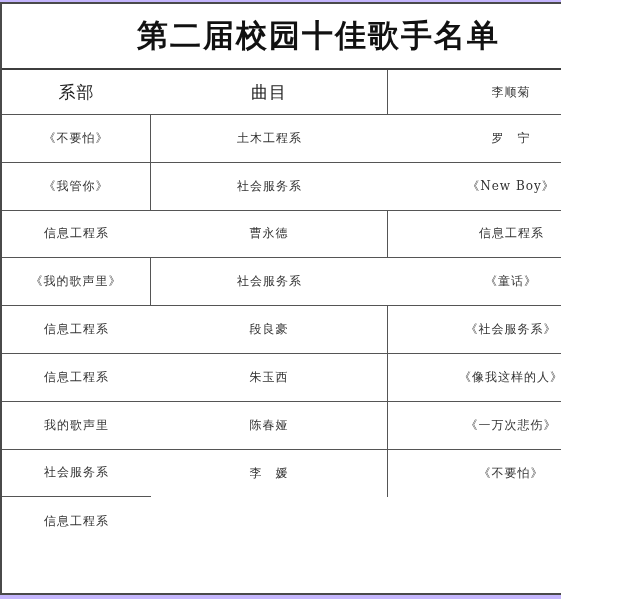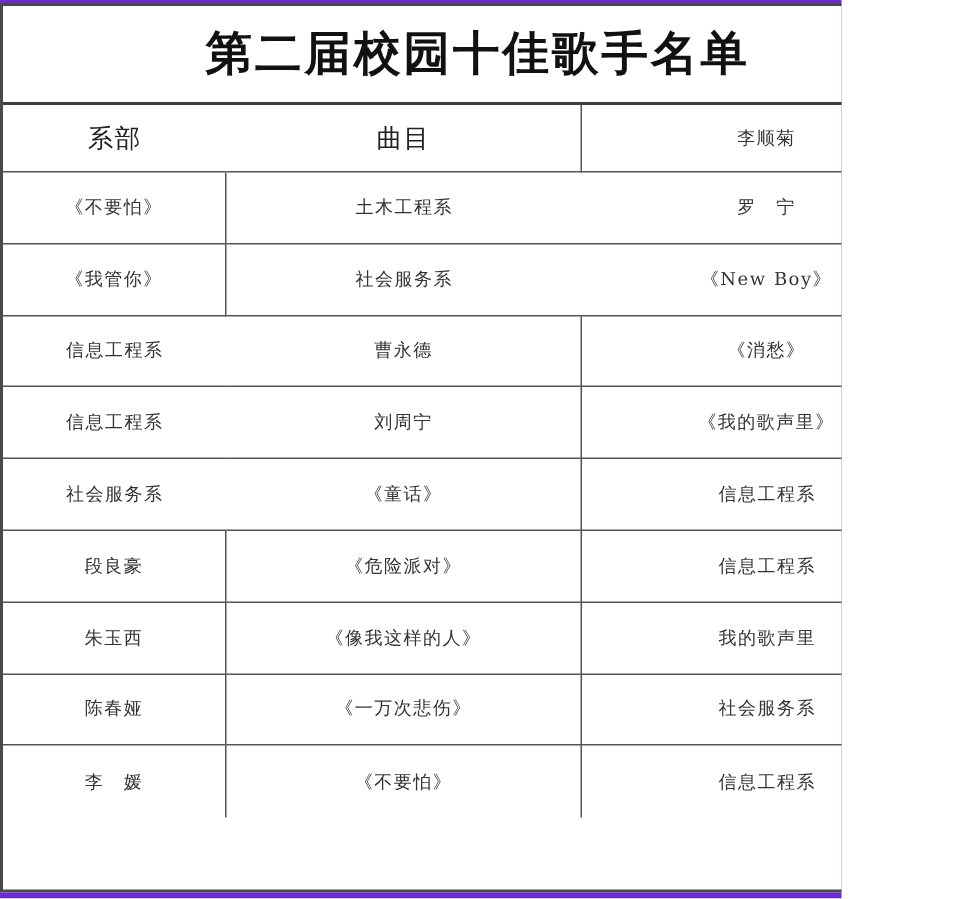--- a/index.html
+++ b/index.html
@@ -4,21 +4,21 @@
 <style>
   html, body {
     margin: 0;
     padding: 0;
     background: #ffffff;
   }
   .page {
     position: relative;
     width: 561px;
     height: 599px;
-    background: #6d28d9;
+    background: #c4b5fd;
     font-family: "DejaVu Serif", "Liberation Serif", serif;
     overflow: hidden;
   }
   .singer-table {
     position: absolute;
     top: 2px;
     left: 0;
     width: 637px;
     height: 593px;
     box-sizing: border-box;
@@ -77,32 +77,30 @@
     <div class="cell body-cell">土木工程系</div>
 
     <div class="cell body-cell col-divider">罗　宁</div>
     <div class="cell body-cell col-divider">《我管你》</div>
     <div class="cell body-cell">社会服务系</div>
 
     <div class="cell body-cell col-divider">《New Boy》</div>
     <div class="cell body-cell">信息工程系</div>
 
     <div class="cell body-cell col-divider">曹永德</div>
-    <div class="cell body-cell col-divider">《消愁》</div>
     <div class="cell body-cell">信息工程系</div>
 
-    <div class="cell body-cell col-divider">刘周宁</div>
     <div class="cell body-cell col-divider">《我的歌声里》</div>
     <div class="cell body-cell">社会服务系</div>
 
     <div class="cell body-cell col-divider">《童话》</div>
     <div class="cell body-cell">信息工程系</div>
 
     <div class="cell body-cell col-divider">段良豪</div>
-    <div class="cell body-cell col-divider">《危险派对》</div>
+    <div class="cell body-cell col-divider">《社会服务系》</div>
     <div class="cell body-cell">信息工程系</div>
 
     <div class="cell body-cell col-divider">朱玉西</div>
     <div class="cell body-cell col-divider">《像我这样的人》</div>
     <div class="cell body-cell">我的歌声里</div>
 
     <div class="cell body-cell col-divider">陈春娅</div>
     <div class="cell body-cell col-divider">《一万次悲伤》</div>
     <div class="cell body-cell">社会服务系</div>
 

